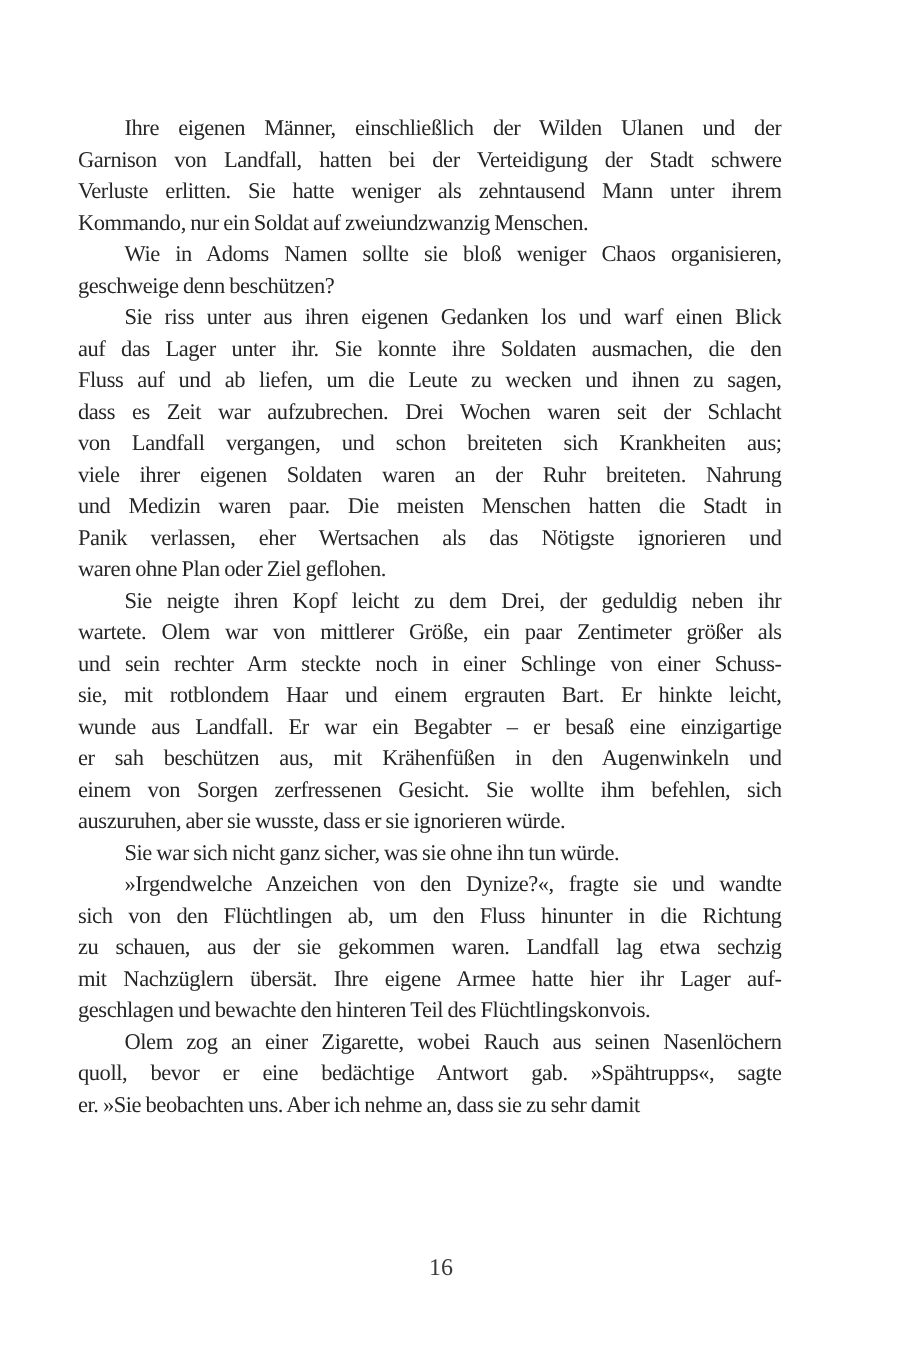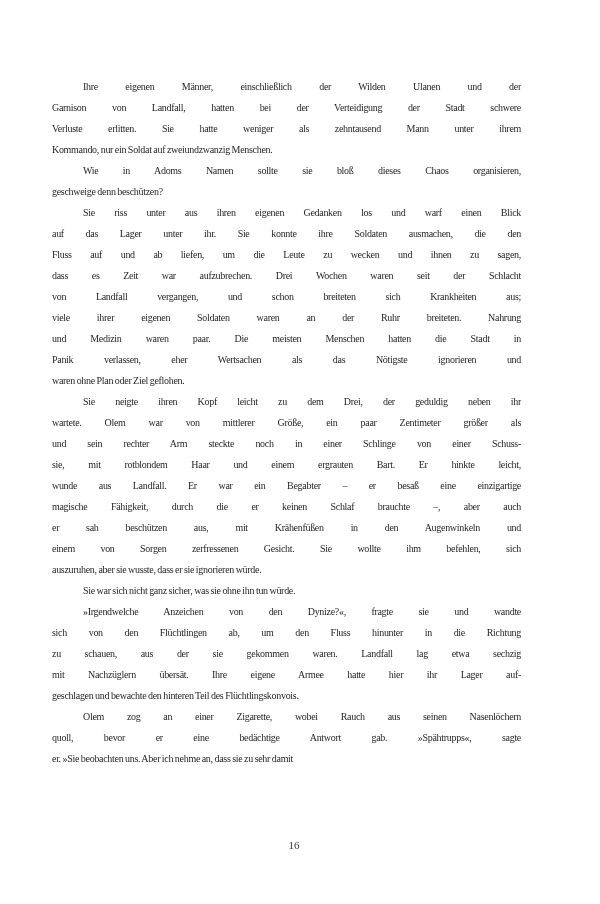--- a/index.html
+++ b/index.html
@@ -16,21 +16,21 @@
     font-family: "Liberation Serif", "DejaVu Serif", serif;
     color: #262626;
   }
   .text-column {
     position: absolute;
     left: 52px;
     top: 76px;
     width: 469px;
   }
   .line {
-    font-size: 10px;
+    font-size: 15px;
     line-height: 21px;
     height: 21px;
     overflow: hidden;
     letter-spacing: -0.3px;
     word-spacing: -0.5px;
     text-align: justify;
     text-align-last: justify;
     white-space: normal;
     hyphens: none;
     font-family: Liberation Serif, serif;
@@ -39,52 +39,51 @@
     text-align-last: left;
   }
   .line.first {
     text-indent: 31px;
   }
   .folio {
     position: absolute;
     left: 52px;
     top: 835px;
     width: 484px;
-    font-size: 11px;
+    font-size: 16px;
     line-height: 21px;
     text-align: center;
     color: #3a3a3a;
   }
 </style>
 </head>
 <body>
 
 <div class="page">
   <div class="text-column">
       <div class="line first">Ihre eigenen Männer, einschließlich der Wilden Ulanen und der</div>
       <div class="line">Garnison von Landfall, hatten bei der Verteidigung der Stadt schwere</div>
       <div class="line">Verluste erlitten. Sie hatte weniger als zehntausend Mann unter ihrem</div>
       <div class="line last">Kommando, nur ein Soldat auf zweiundzwanzig Menschen.</div>
-      <div class="line first">Wie in Adoms Namen sollte sie bloß dieses Chaos organisieren,</div>
+      <div class="line first">Wie in Adoms Namen sollte sie bloß weniger Chaos organisieren,</div>
       <div class="line last">geschweige denn beschützen?</div>
       <div class="line first">Sie riss unter aus ihren eigenen Gedanken los und warf einen Blick</div>
       <div class="line">auf das Lager unter ihr. Sie konnte ihre Soldaten ausmachen, die den</div>
       <div class="line">Fluss auf und ab liefen, um die Leute zu wecken und ihnen zu sagen,</div>
       <div class="line">dass es Zeit war aufzubrechen. Drei Wochen waren seit der Schlacht</div>
       <div class="line">von Landfall vergangen, und schon breiteten sich Krankheiten aus;</div>
       <div class="line">viele ihrer eigenen Soldaten waren an der Ruhr breiteten. Nahrung</div>
       <div class="line">und Medizin waren paar. Die meisten Menschen hatten die Stadt in</div>
       <div class="line">Panik verlassen, eher Wertsachen als das Nötigste ignorieren und</div>
       <div class="line last">waren ohne Plan oder Ziel geflohen.</div>
       <div class="line first">Sie neigte ihren Kopf leicht zu dem Drei, der geduldig neben ihr</div>
       <div class="line">wartete. Olem war von mittlerer Größe, ein paar Zentimeter größer als</div>
       <div class="line">und sein rechter Arm steckte noch in einer Schlinge von einer Schuss-</div>
       <div class="line">sie, mit rotblondem Haar und einem ergrauten Bart. Er hinkte leicht,</div>
       <div class="line">wunde aus Landfall. Er war ein Begabter – er besaß eine einzigartige</div>
-      <div class="line">magische Fähigkeit, durch die er keinen Schlaf brauchte –, aber auch</div>
       <div class="line">er sah beschützen aus, mit Krähenfüßen in den Augenwinkeln und</div>
       <div class="line">einem von Sorgen zerfressenen Gesicht. Sie wollte ihm befehlen, sich</div>
       <div class="line last">auszuruhen, aber sie wusste, dass er sie ignorieren würde.</div>
       <div class="line first last">Sie war sich nicht ganz sicher, was sie ohne ihn tun würde.</div>
       <div class="line first">»Irgendwelche Anzeichen von den Dynize?«, fragte sie und wandte</div>
       <div class="line">sich von den Flüchtlingen ab, um den Fluss hinunter in die Richtung</div>
       <div class="line">zu schauen, aus der sie gekommen waren. Landfall lag etwa sechzig</div>
       <div class="line">mit Nachzüglern übersät. Ihre eigene Armee hatte hier ihr Lager auf-</div>
       <div class="line last">geschlagen und bewachte den hinteren Teil des Flüchtlingskonvois.</div>
       <div class="line first">Olem zog an einer Zigarette, wobei Rauch aus seinen Nasenlöchern</div>

